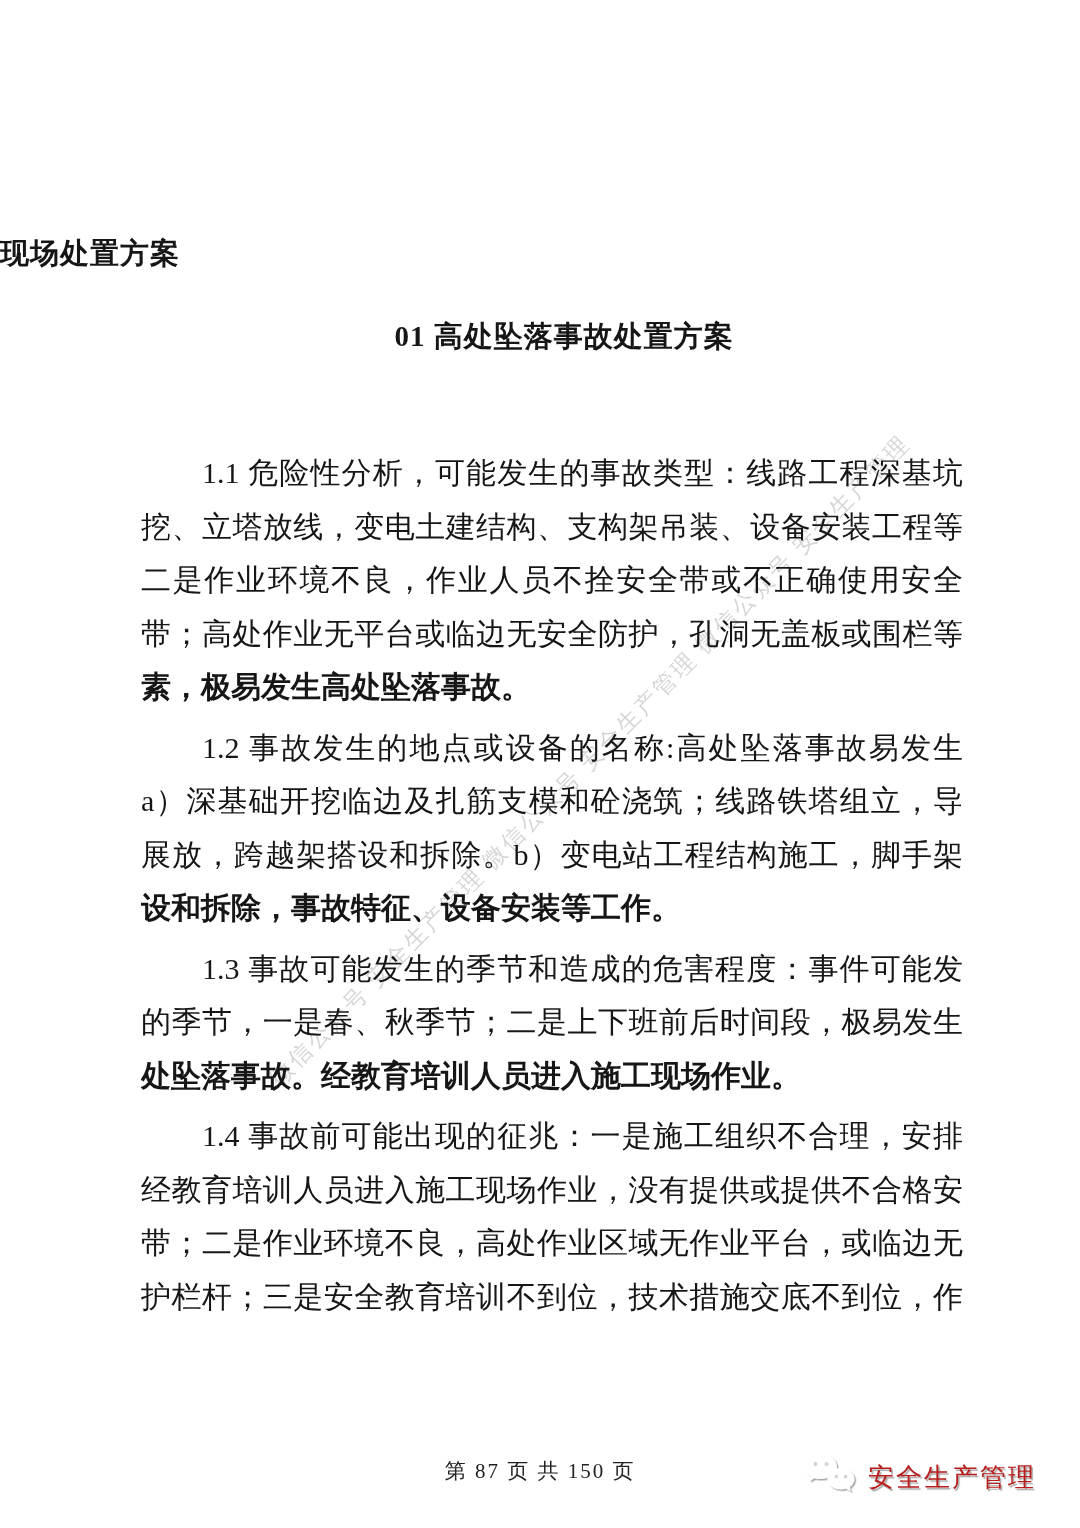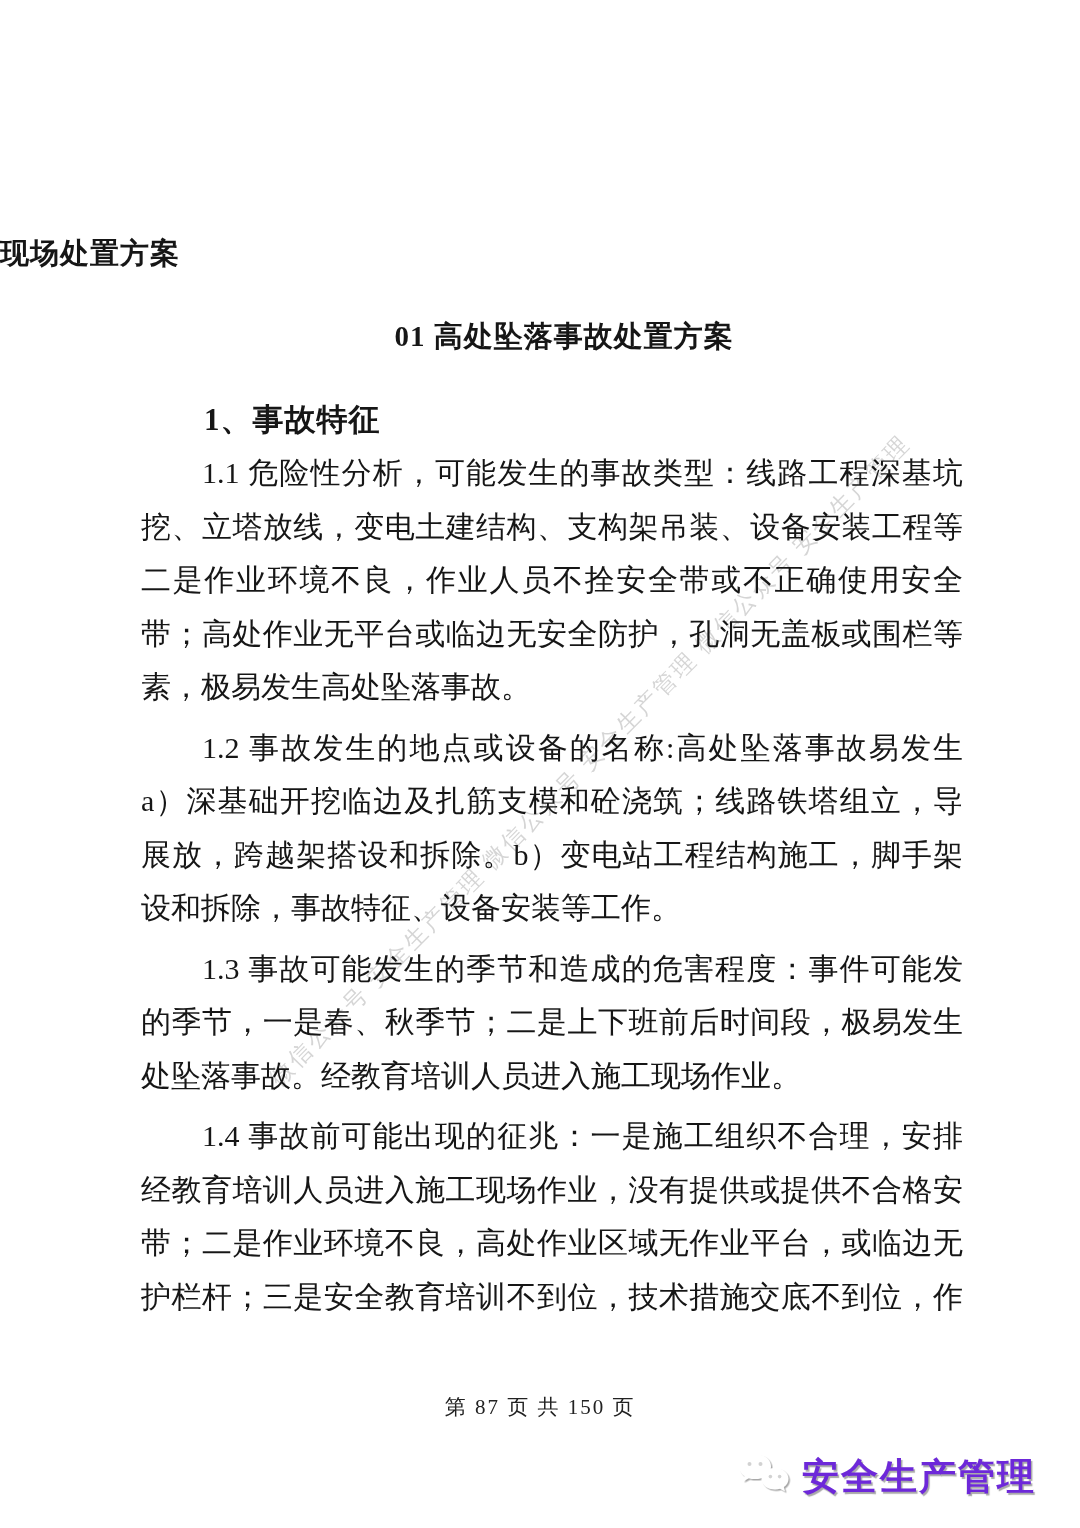--- a/index.html
+++ b/index.html
@@ -79,64 +79,63 @@
     line-height: 53.5px;
     white-space: nowrap;
     text-align: justify;
     text-align-last: justify;
     text-justify: inter-ideograph;
     white-space: normal;
     overflow: hidden;
     height: 53.5px;
   }
   .line.first { padding-left: 61px; }
-  .line.last  { text-align-last: left; }
+  .line.last  { text-align-last: left; font-weight: bold; }
 
   
   .page-indicator {
     position: absolute;
-    top: 1393px;
+    top: 1457px;
     left: 0;
     width: 100%;
     text-align: center;
     font-size: 21px;
     letter-spacing: 2px;
     color: #222222;
   }
 
   .brand {
     position: absolute;
     top: 1451px;
     right: 44px;
     display: flex;
     align-items: center;
     gap: 8px;
   }
   .brand-name {
     font-family: "Liberation Sans", "DejaVu Sans", sans-serif;
-    font-size: 37px;
-    font-weight: bold;
+    font-size: 26px;
+    font-weight: normal;
     letter-spacing: 2px;
-    color: #6d28d9;
+    color: #b91c1c;
     text-shadow: 1.5px 1.5px 1px #a8a8a8, -0.5px -0.5px 0 #f2f2f2;
   }
   .wechat-icon svg { display: block; }
 </style>
 </head>
 <body>
 
 <div class="page">
 
   <div class="watermark" style="color: rgb(188, 188, 188);">微信公众号 安全生产管理   微信公众号 安全生产管理   微信公众号 安全生产管理</div>
 
   <div class="doc-title">现场处置方案</div>
 
   <div class="doc-subtitle">01  高处坠落事故处置方案</div>
 
-  <div class="section-heading">1、事故特征</div>
 
   <div class="body-text">
       <div class="para">
         <div class="line first">1.1 危险性分析，可能发生的事故类型：线路工程深基坑开</div>
         <div class="line">挖、立塔放线，变电土建结构、支构架吊装、设备安装工程等 2</div>
         <div class="line">二是作业环境不良，作业人员不拴安全带或不正确使用安全</div>
         <div class="line">带；高处作业无平台或临边无安全防护，孔洞无盖板或围栏等因</div>
         <div class="line last">素，极易发生高处坠落事故。</div>
       </div>
       <div class="para">

